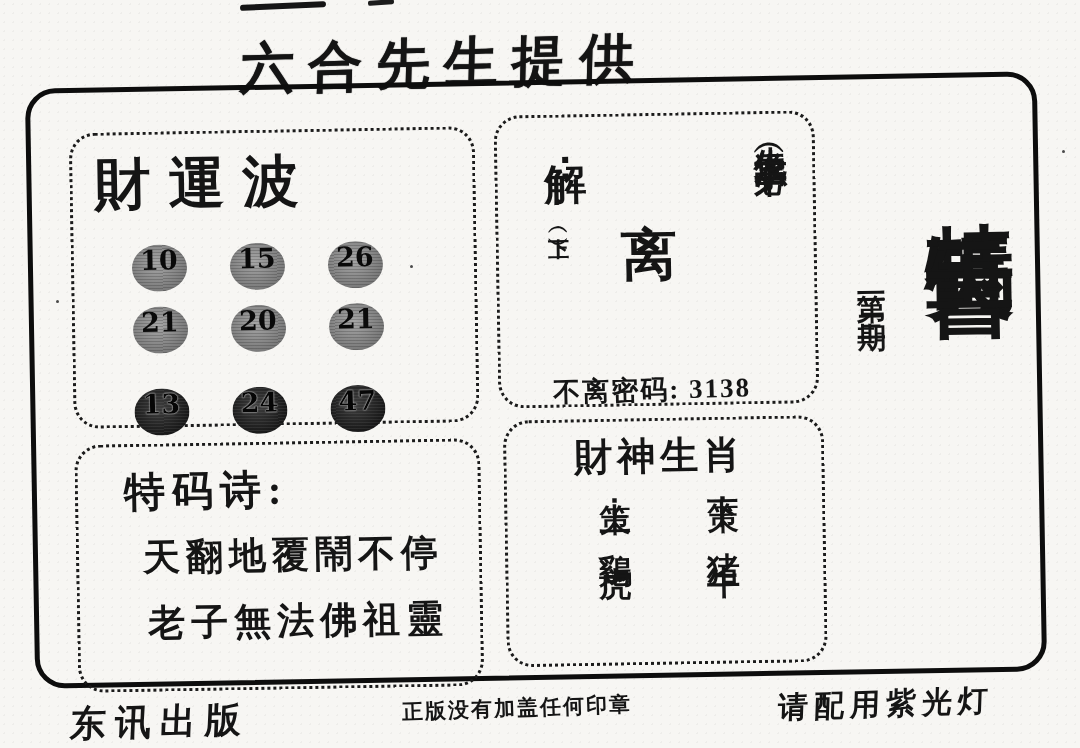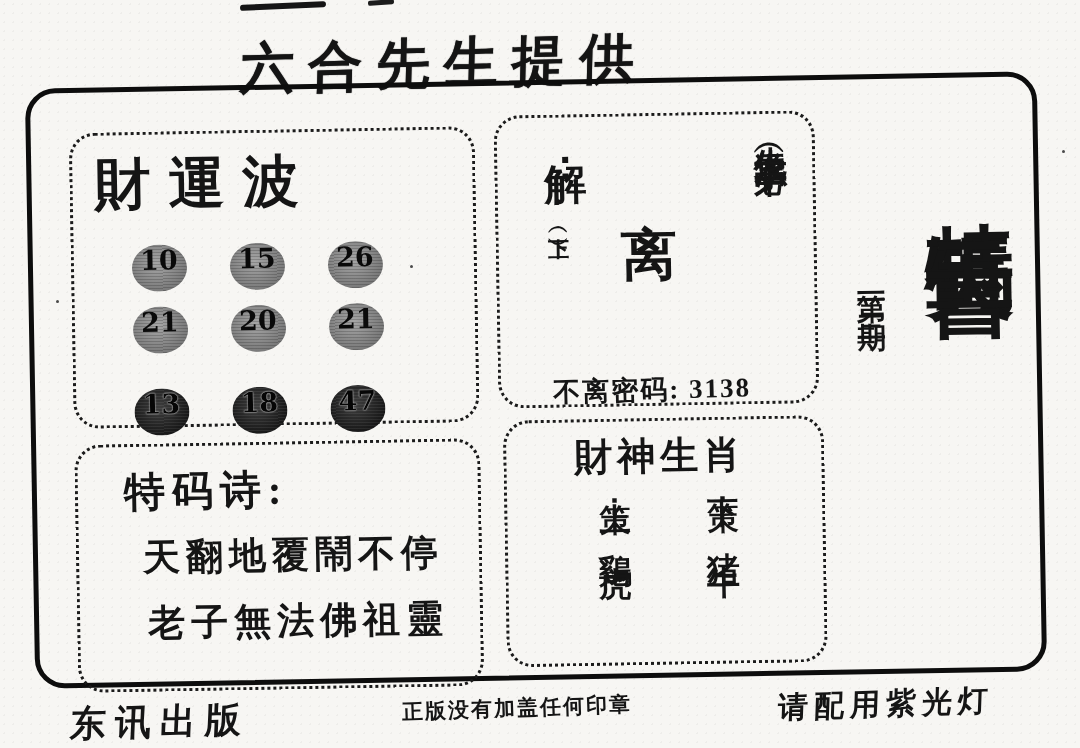--- a/index.html
+++ b/index.html
@@ -130,21 +130,21 @@
       <div class="ball gray">
           <span>20</span>
         </div>
       <div class="ball gray">
           <span>21</span>
         </div>
       <div class="ball dark">
           <span>13</span>
         </div>
       <div class="ball dark">
-          <span>18</span>
+          <span>24</span>
         </div>
       <div class="ball dark">
           <span>47</span>
         </div>
     </div>
   </div>
 
   <div class="dbox box-b">
     <div class="abs v jie">解：</div>
     <div class="abs v updown">（上下）</div>

